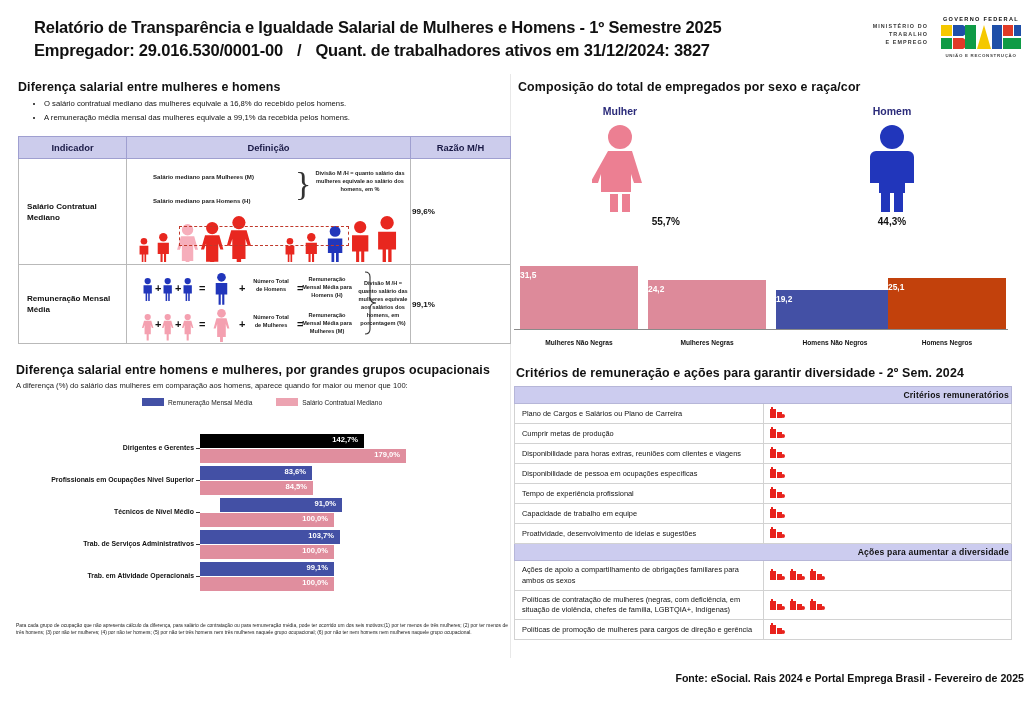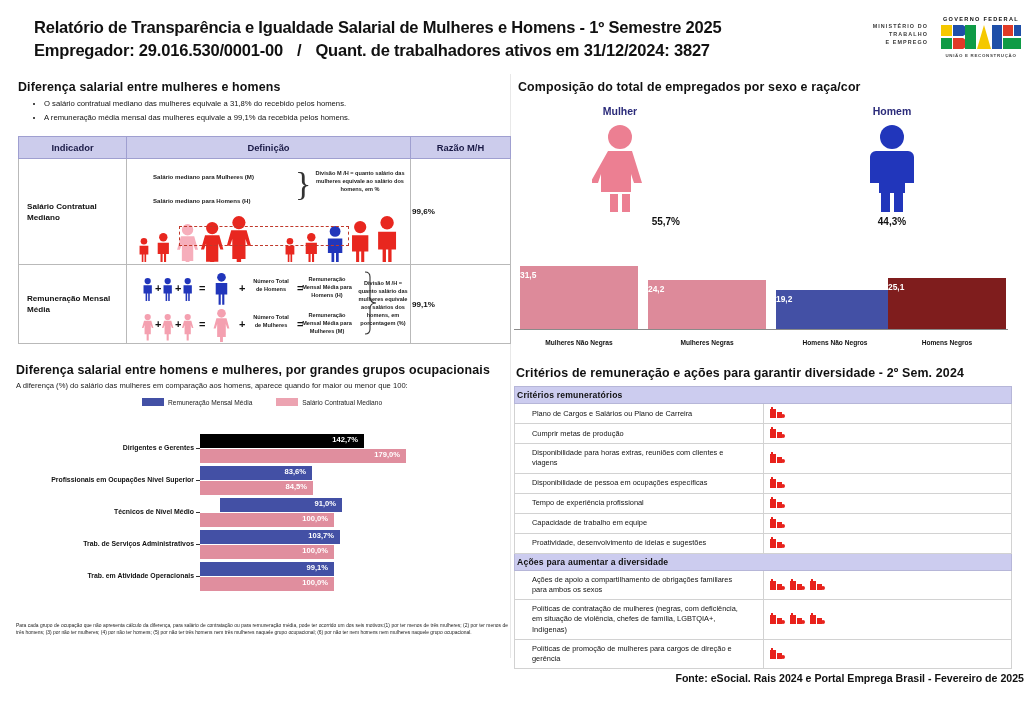--- a/index.html
+++ b/index.html
@@ -131,26 +131,26 @@
   .footnote{
     position:absolute;left:16px;top:622px;width:492px;
     font-size:4.9px;line-height:7.4px;color:#1a1a1a;text-align:justify;
   }
 
   
   .crit-wrap{position:absolute;left:514px;top:386px;width:498px;}
   .crit{width:498px;border-collapse:collapse;table-layout:fixed;}
   .crit .grp td{
     background:#ccccef;border:1px solid #b6b6d8;
-    text-align:left;font-size:8.6px;font-weight:bold;color:#111;
+    text-align:right;font-size:8.6px;font-weight:bold;color:#111;
     padding:3px 2px;letter-spacing:0.2px;
   }
   .crit td{
     border:1px solid #d2d2d2;font-size:7.4px;color:#111;
-    padding:4px 17px;line-height:10.2px;vertical-align:middle;
+    padding:4px 7px;line-height:10.2px;vertical-align:middle;
   }
   .crit td.ic{text-align:left;padding:3px 6px;width:86px;}
   .ficon{display:inline-block;margin-right:3px;vertical-align:middle;}
 
   .footer{
     position:absolute;left:0;top:672px;width:1024px;text-align:right;
     font-size:10.6px;font-weight:bold;color:#111;
   }
   .vsep{position:absolute;left:510px;top:74px;width:1px;height:584px;background:#e8e8e8;}
 </style>
@@ -189,21 +189,21 @@
       </div>
     </div>
   </div>
 
   <div class="vsep"></div>
 
   <div class="sec-title" style="left:18px;top:80px;">Diferença salarial entre mulheres e homens</div>
 
   <div class="bullets">
     <ul>
-      <li>O salário contratual mediano das mulheres equivale a 31,8% do recebido pelos homens.</li>
+      <li>O salário contratual mediano das mulheres equivale a 16,8% do recebido pelos homens.</li>
       <li>A remuneração média mensal das mulheres equivale a 99,1% da recebida pelos homens.</li>
     </ul>
   </div>
 
   <table class="ind-table">
     <colgroup>
         <col style="width:108px">
         <col style="width:284px">
         <col style="width:100px">
       </colgroup>
@@ -381,21 +381,21 @@
     <div class="rbar" style="left:134px;width:118px;height:49px;background:#dd8a9a;">
       <span class="rval">24,2</span>
     </div>
     <div class="rcat" style="left:134px;width:118px;">Mulheres Negras</div>
 
     <div class="rbar" style="left:262px;width:118px;height:39px;background:#4350a5;">
       <span class="rval">19,2</span>
     </div>
     <div class="rcat" style="left:262px;width:118px;">Homens Não Negros</div>
 
-    <div class="rbar" style="left:374px;width:118px;height:51px;background:#7f1d1d;">
+    <div class="rbar" style="left:374px;width:118px;height:51px;background:#c2410c;">
       <span class="rval">25,1</span>
     </div>
     <div class="rcat" style="left:374px;width:118px;">Homens Negros</div>
   </div>
 
   <div class="sec-title" style="left:16px;top:363px;">Diferença salarial entre homens e mulheres, por grandes grupos ocupacionais</div>
   <div class="sec-sub" style="left:16px;top:381px;">A diferença (%) do salário das mulheres em comparação aos homens, aparece quando for maior ou menor que 100:</div>
 
   <div class="occ">
     <div class="legend">

